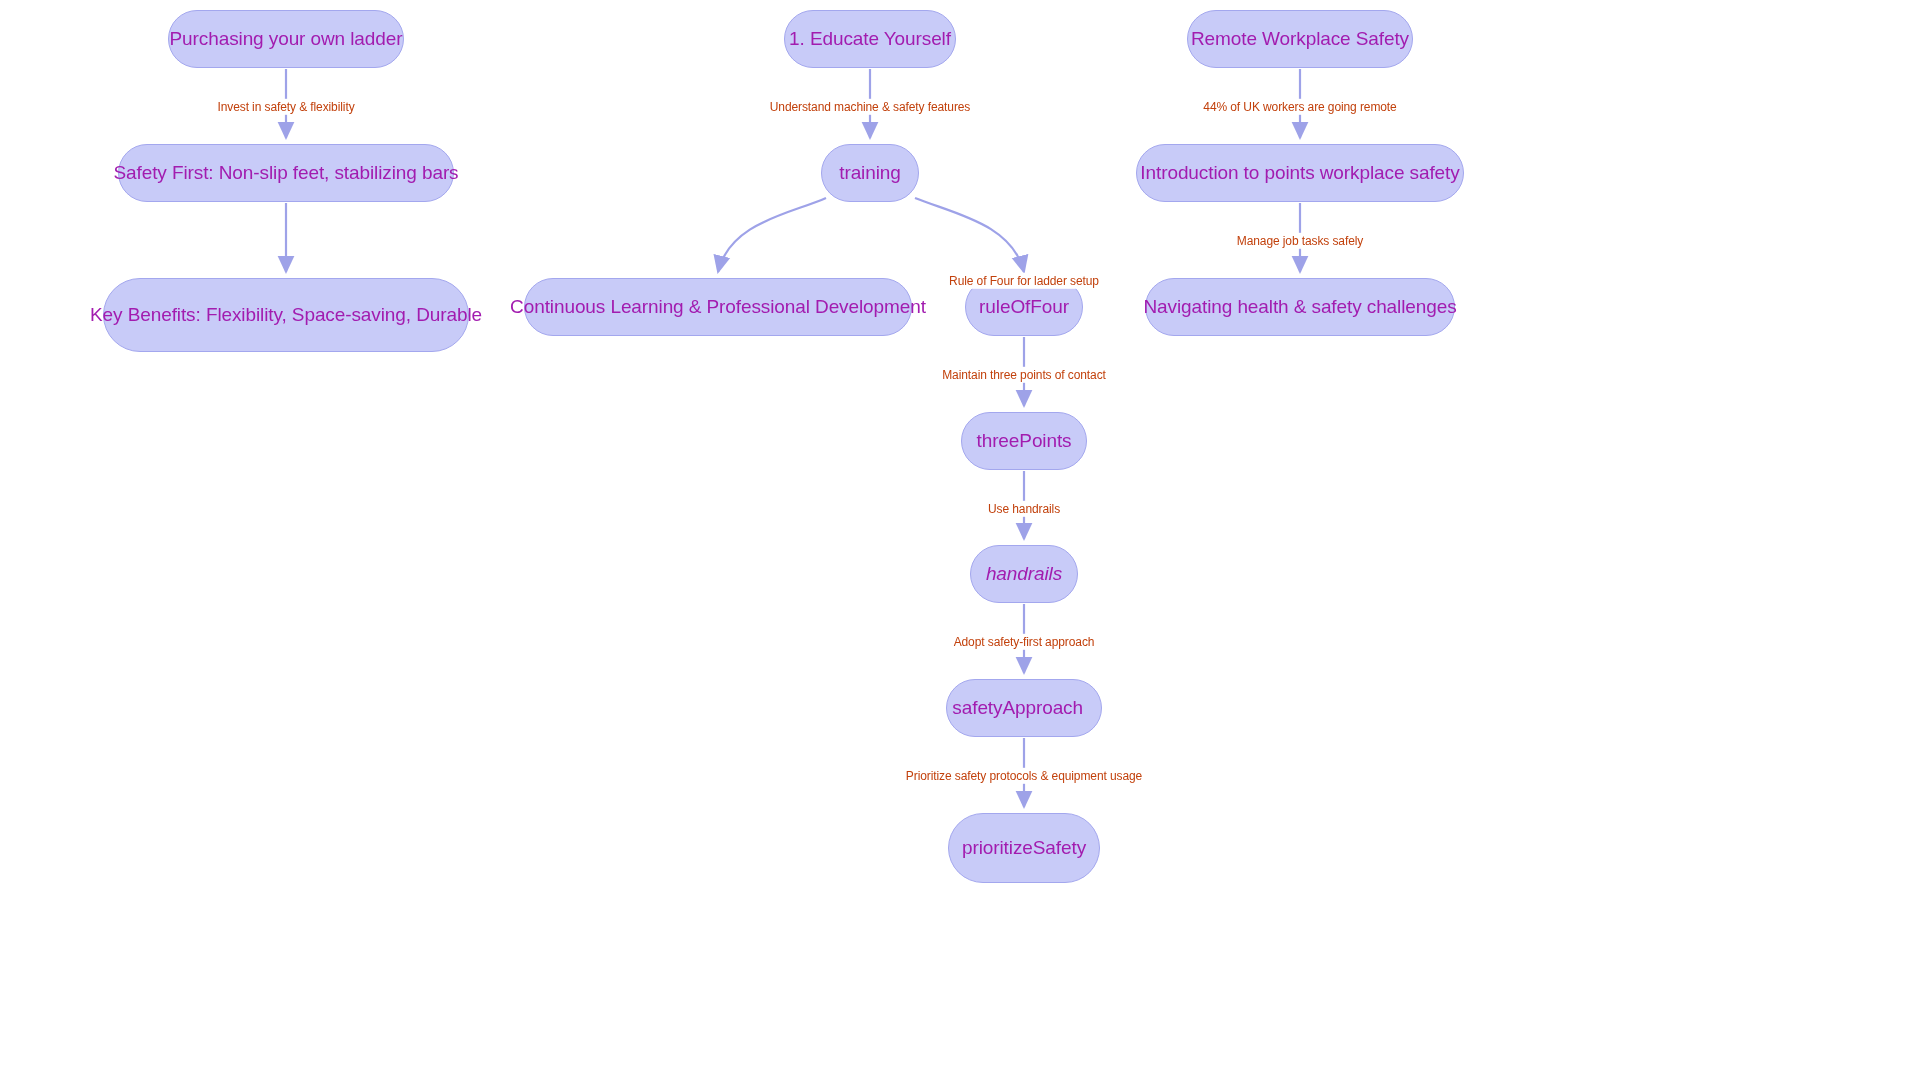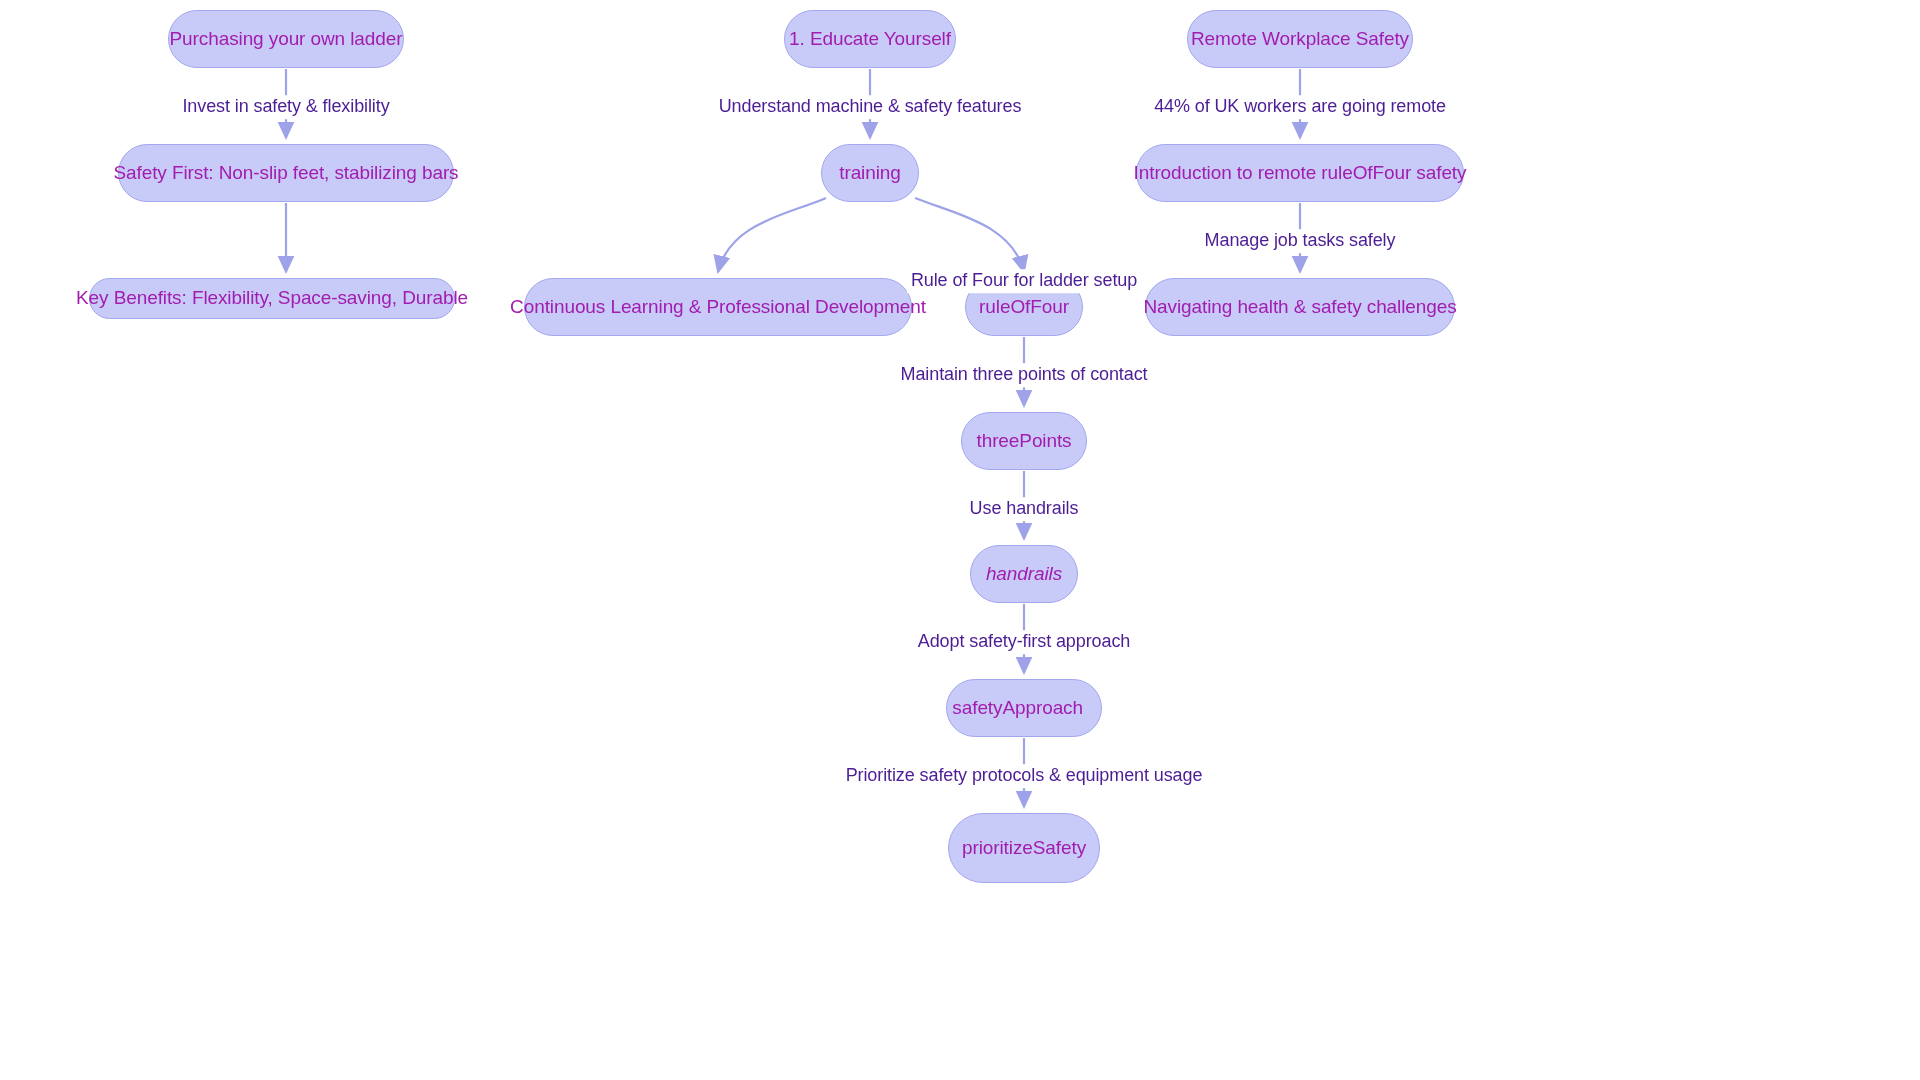--- a/index.html
+++ b/index.html
@@ -41,22 +41,22 @@
     font-size: 19px;
     line-height: 1.2;
     letter-spacing: -0.1px;
     white-space: nowrap;
     text-align: center;
     padding: 0 18px;
   }
   .edge-label {
     position: absolute;
     transform: translate(-50%, -50%);
-    color: #4c1d95;
-    font-size: 18px;
+    color: #c2410c;
+    font-size: 12px;
     line-height: 1.2;
     letter-spacing: -0.1px;
     white-space: nowrap;
     background: #ffffff;
     padding: 1px 4px;
   }
 </style>
 </head>
 <body>
 
@@ -87,21 +87,21 @@
   </svg>
 
   <div class="node" style="left:168px; top:10px; width:236px; height:58px;">
     <span>Purchasing your own ladder</span>
   </div>
 
   <div class="node" style="left:118px; top:144px; width:336px; height:58px;">
     <span>Safety First: Non-slip feet, stabilizing bars</span>
   </div>
 
-  <div class="node" style="left:89px; top:278px; width:366px; height:41px;">
+  <div class="node" style="left:103px; top:278px; width:366px; height:74px;">
     <span>Key Benefits: Flexibility, Space-saving, Durable</span>
   </div>
 
   <div class="node" style="left:784px; top:10px; width:172px; height:58px;">
     <span>1. Educate Yourself</span>
   </div>
 
   <div class="node" style="left:821px; top:144px; width:98px; height:58px;">
     <span>training</span>
   </div>
@@ -128,21 +128,21 @@
 
   <div class="node" style="left:948px; top:813px; width:152px; height:70px;">
     <span>prioritizeSafety</span>
   </div>
 
   <div class="node" style="left:1187px; top:10px; width:226px; height:58px;">
     <span>Remote Workplace Safety</span>
   </div>
 
   <div class="node" style="left:1136px; top:144px; width:328px; height:58px;">
-    <span>Introduction to remote ruleOfFour safety</span>
+    <span>Introduction to points workplace safety</span>
   </div>
 
   <div class="node" style="left:1145px; top:278px; width:310px; height:58px;">
     <span>Navigating health &amp; safety challenges</span>
   </div>
 
   <div class="edge-label" style="left:286px; top:107px;">
     <span>Invest in safety &amp; flexibility</span>
   </div>
 

